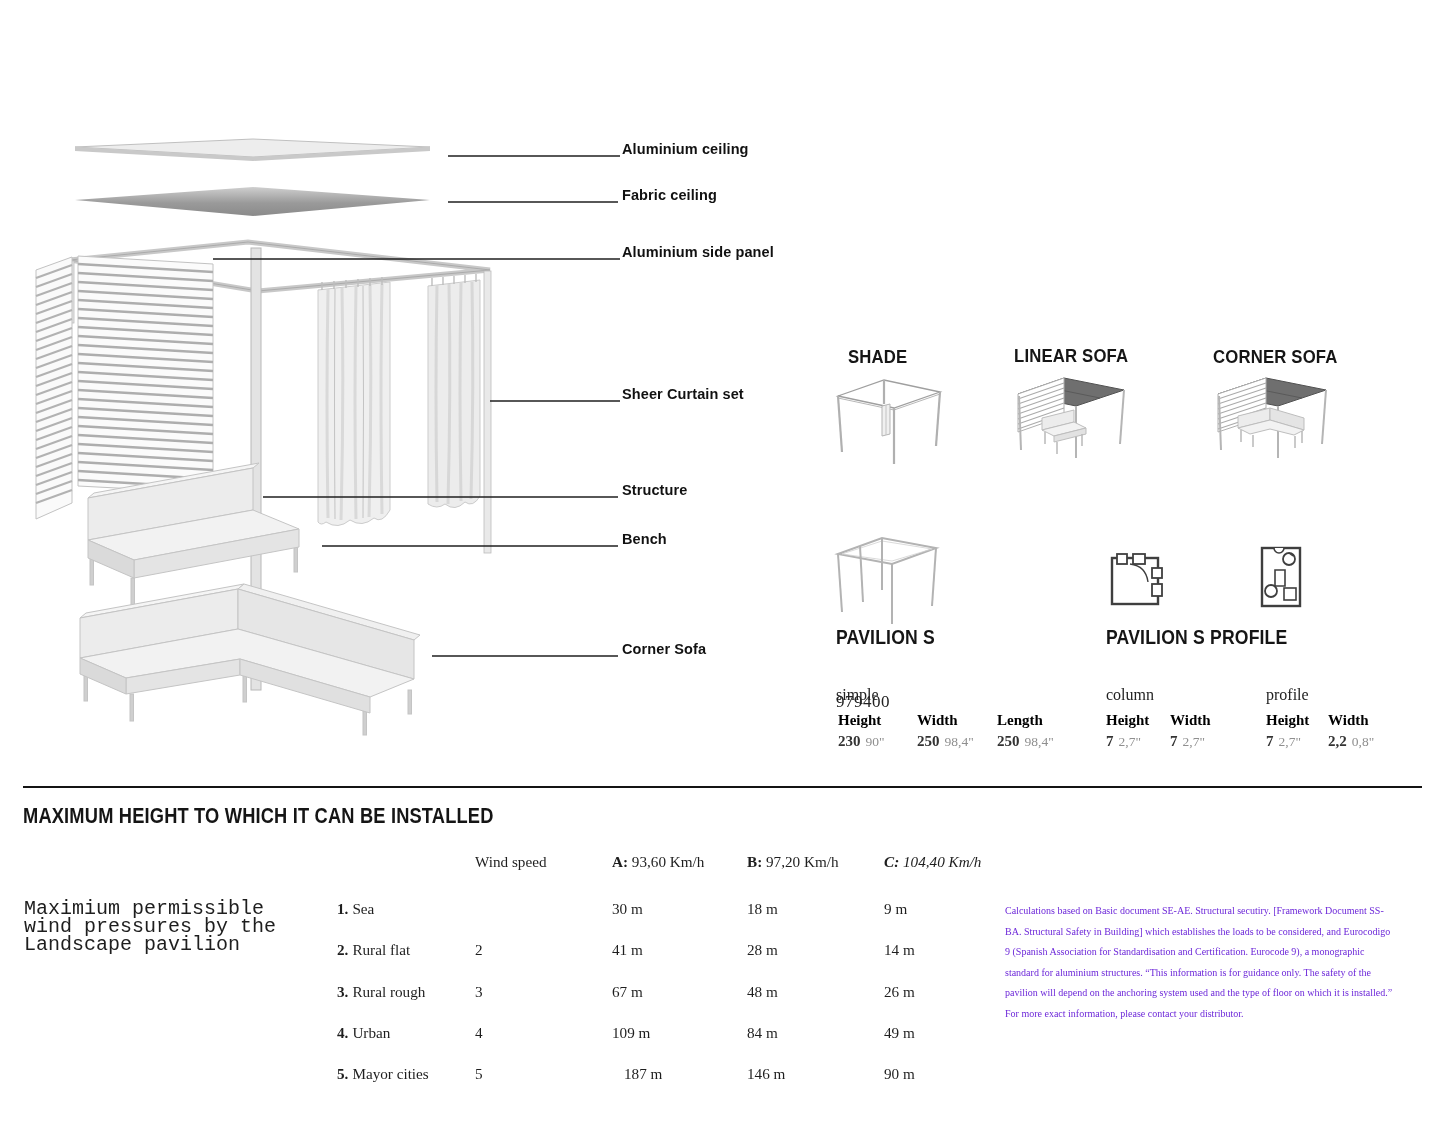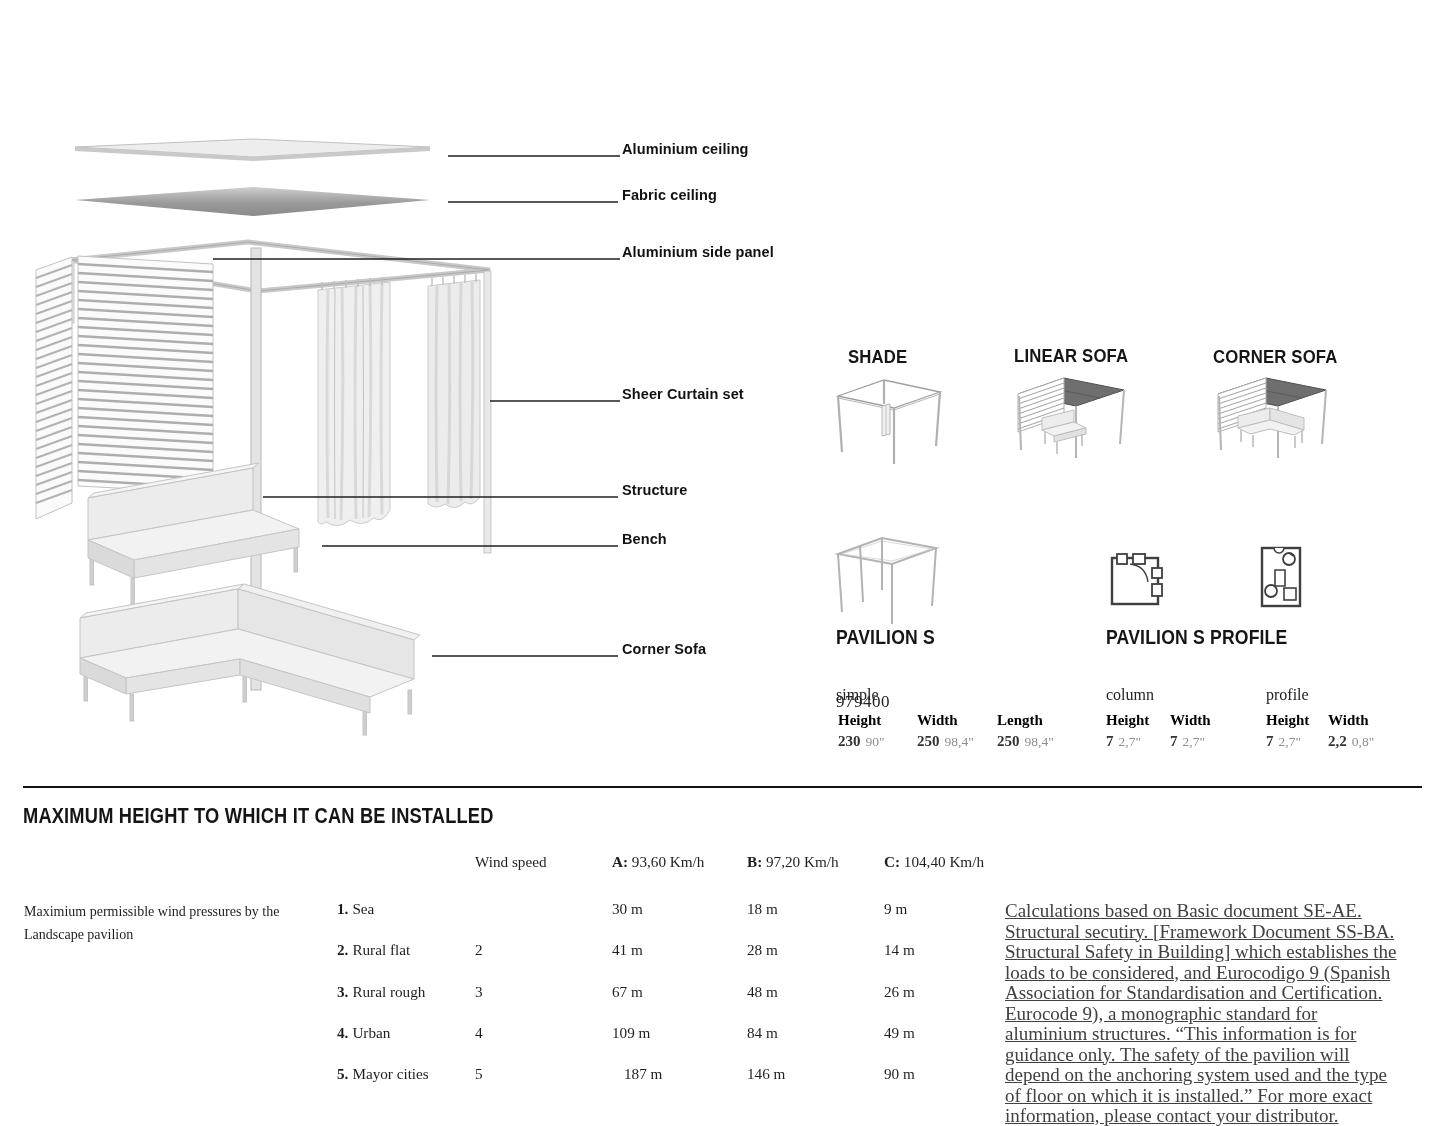--- a/index.html
+++ b/index.html
@@ -33,25 +33,25 @@
   .dim-val   { font-size:15px; white-space:nowrap; }
   .dim-val .cm { font-weight:700; color:#333; }
   .dim-val .in { font-size:13.5px; color:#8f8f8f; margin-left:5px; }
 
   
   .t-serif { font-family:"Liberation Serif", serif; font-size:15.2px; color:#1e1e1e; white-space:nowrap; }
   .t-head b { font-weight:700; }
   .row-num { font-weight:700; margin-right:4px; }
   .note {
     position:absolute; left:24px; top:900px; width:272px;
-    font-family:Liberation Serif, serif; font-size:14px; line-height:23px; color:#1e1e1e;
+    font-family:Liberation Mono, monospace; font-size:20px; line-height:18px; color:#1e1e1e;
   }
   .disclaimer {
     position:absolute; left:1005px; top:901px; width:392px;
-    font-family:"Liberation Serif", serif; font-size:19px; line-height:20.5px; color:#404040;text-decoration:underline;
+    font-family:"Liberation Serif", serif; font-size:10px; line-height:20.5px; color:#6d28d9;
   }
   .rule { position:absolute; left:23px; top:786px; width:1399px; height:2.4px; background:#141414; }
 
   svg { display:block; }
 </style>
 </head>
 <body>
 
 <div class="page">
 
@@ -365,21 +365,21 @@
 
   <div class="rule"></div>
   <div class="abs" style="left:23px;top:804px;">
     <span class="cond main-h">MAXIMUM HEIGHT TO WHICH IT CAN BE INSTALLED</span></div>
 
   <div class="abs t-serif" style="left:475px;top:853px;">Wind speed</div>
   <div class="abs t-serif t-head" style="left:612px;top:853px;">
     <b>A:</b>&nbsp;<span>93,60 Km/h</span></div>
   <div class="abs t-serif t-head" style="left:747px;top:853px;">
     <b>B:</b>&nbsp;<span>97,20 Km/h</span></div>
-  <div class="abs t-serif t-head" style="left:884px;top:853px;">
+  <div class="abs t-serif t-head" style="left:884px;top:853px;font-style:italic;">
     <b>C:</b>&nbsp;<span>104,40 Km/h</span></div>
 
   <div class="note">Maximium permissible wind pressures by the Landscape pavilion</div>
 
   <div>
     <div class="abs t-serif" style="left:337px;top:900px;"><span class="row-num">1.</span><span>Sea</span></div>
     <div class="abs t-serif" style="left:475px;top:900px;"></div>
     <div class="abs t-serif" style="left:612px;top:900px;">30 m</div>
     <div class="abs t-serif" style="left:747px;top:900px;">18 m</div>
     <div class="abs t-serif" style="left:884px;top:900px;">9 m</div>

